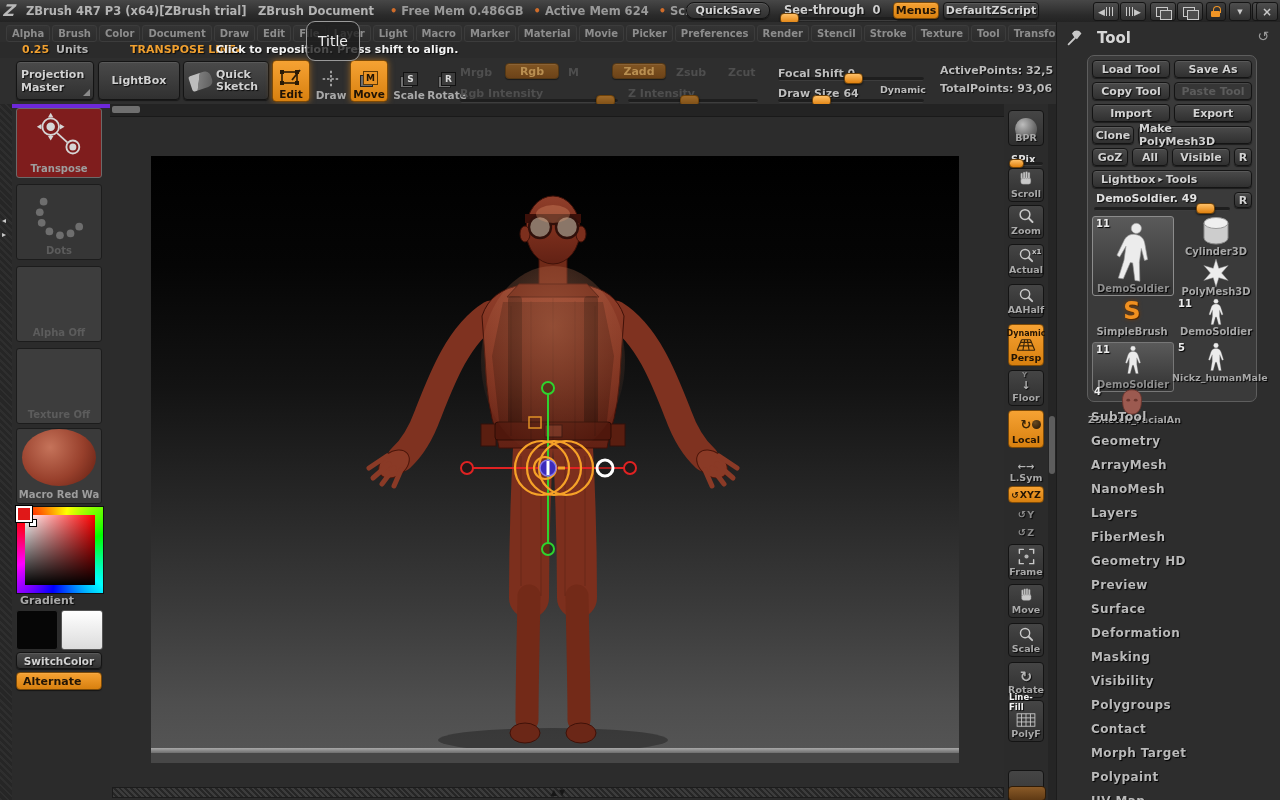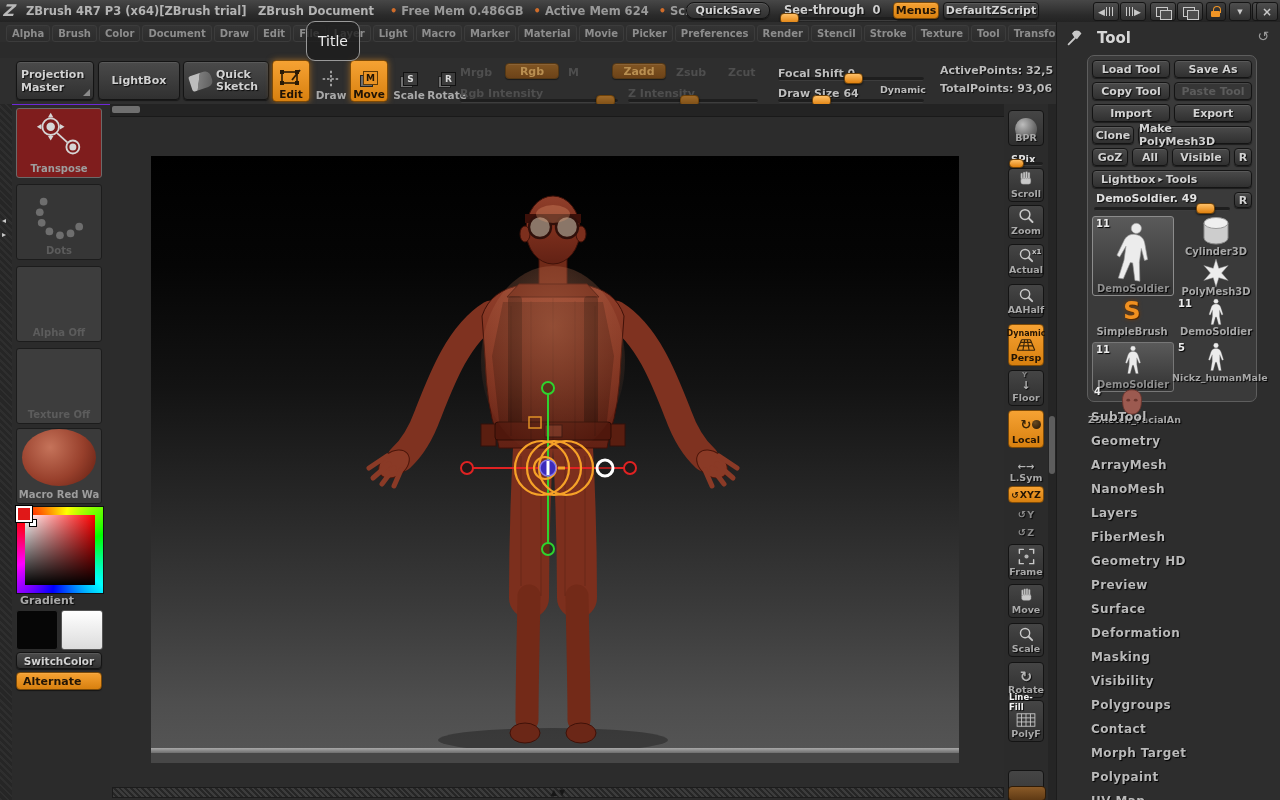--- a/index.html
+++ b/index.html
@@ -36,21 +36,21 @@
   .lockarc{position:absolute;left:5.5px;top:3px;width:6px;height:6px;border:1.6px solid #f09526;border-bottom:none;border-radius:4px 4px 0 0;}
   .winbox{position:absolute;top:4px;width:10px;height:8px;border:1.5px solid #c9c9c9;}
   
   #menubar{position:absolute;left:0;top:22px;width:1056px;height:20px;background:#2e2e2e;
            display:flex;align-items:flex-end;padding-left:6px;box-sizing:border-box;overflow:hidden;}
   .mi{flex:none;margin-right:2px;padding:2px 5px;border:1px solid #3c3c3c;border-radius:3px;
       color:#8d8d8d;font-size:10px;font-weight:bold;background:linear-gradient(#343434,#2c2c2c);}
   
   #statusbar{position:absolute;left:0;top:42px;width:1056px;height:16px;font-size:11px;font-weight:bold;}
   
-  #toolbar{position:absolute;left:0;top:58px;width:1279px;height:46px;background:#2e2e2e;border-bottom:1px solid #6d28d9;}
+  #toolbar{position:absolute;left:0;top:58px;width:1279px;height:46px;background:#2e2e2e;border-bottom:4px solid #6d28d9;}
   .modebtn{position:absolute;top:2px;width:38px;height:42px;display:flex;flex-direction:column;align-items:center;justify-content:flex-end;
            border-radius:4px;font-size:10.5px;font-weight:bold;color:#a9a9a9;padding-bottom:1px;box-sizing:border-box;}
   .modebtn.orange{background:linear-gradient(#f6a233,#d8800f);border:1px solid #7c4a08;color:#1f1305;box-shadow:0 0 6px rgba(246,150,30,.5);}
   .letterbox{position:relative;width:18px;height:15px;margin-bottom:2px;}
   .letterbox .back{position:absolute;left:0;top:4px;width:11px;height:10px;background:#6e6e6e;border:1px solid #222;}
   .letterbox .front{position:absolute;right:0;top:0;width:13px;height:12px;background:#3c3c3c;border:1px solid #111;
         color:#d8d8d8;font-size:9px;font-weight:bold;display:flex;align-items:center;justify-content:center;}
   .modebtn.orange .letterbox .front{background:#e89224;color:#241504;border-color:#5f3a08;}
   
   #leftrail{position:absolute;left:0;top:104px;width:12px;height:696px;background:#262626;
@@ -288,20 +288,28 @@
     <span class="mi">Stencil</span>
     <span class="mi">Stroke</span>
     <span class="mi">Texture</span>
     <span class="mi">Tool</span>
     <span class="mi">Transform</span>
 
   </div>
 
   <div id="tooltip">Title</div>
 
+  <div id="statusbar">
+    <span class="abs ts" style="left:22px;top:1px;color:#f0a030;">0.25</span>
+    <span class="abs ts" style="left:56px;top:1px;color:#b5b5b5;">Units</span>
+    <span class="abs ts" style="left:130px;top:1px;color:#f0a030;">
+      <span>TRANSPOSE LINE</span><span>▸</span>
+    </span>
+    <span class="abs ts" style="left:216px;top:1px;color:#f2f2f2;">Click to reposition. Press shift to align.</span>
+  </div>
 
   <div id="toolbar">
     <div class="zb" style="position:absolute;left:16px;top:3px;width:78px;height:39px;flex-direction:column;line-height:13px;">
       <span style="padding:0 4px;text-align:left;">Projection Master</span>
       <span style="position:absolute;right:3px;bottom:3px;width:0;height:0;border-left:7px solid transparent;border-bottom:7px solid #8a8a8a;"></span>
     </div>
     <div class="zb" style="position:absolute;left:98px;top:3px;width:82px;height:39px;">LightBox</div>
     <div class="zb" style="position:absolute;left:183px;top:3px;width:86px;height:39px;gap:4px;">
       <span style="width:22px;height:16px;background:linear-gradient(115deg,#bdbdbd 40%,#7c7c7c 42%,#5c5c5c);border-radius:2px 6px 6px 2px;transform:rotate(-18deg);display:inline-block;"></span>
       <span style="width:46px;line-height:12px;">Quick Sketch</span>

